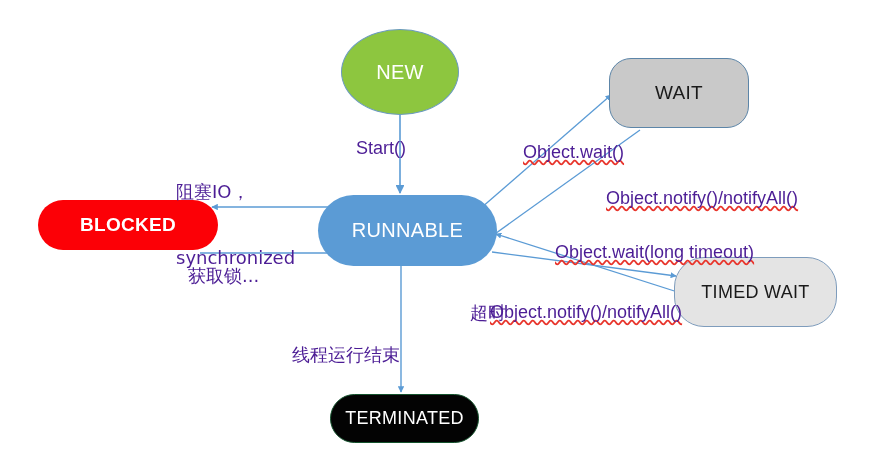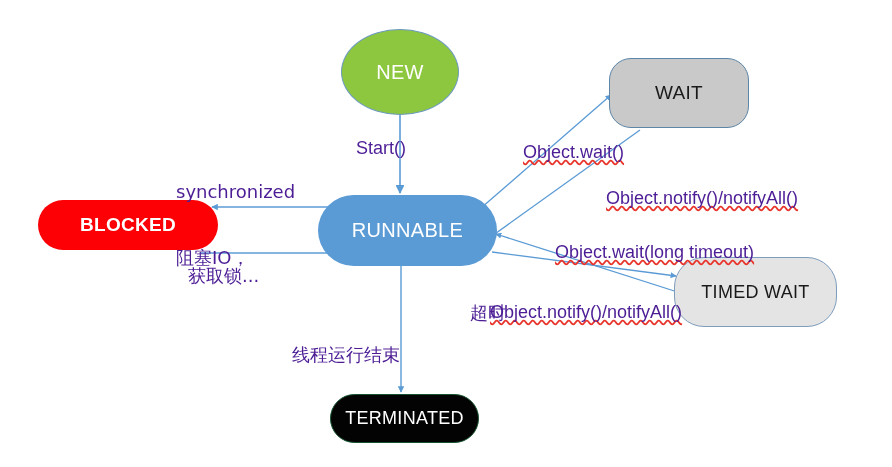--- a/index.html
+++ b/index.html
@@ -189,22 +189,22 @@
     <span class="node-label">WAIT</span>
   </div>
 
   <div class="node node-timedwait">
     <span class="node-label">TIMED WAIT</span>
   </div>
 
   <div class="edge-label lbl-start">Start()</div>
 
   <div class="edge-label cn lbl-blockio">
+    <div>阻塞IO，</div>
     <div>synchronized</div>
-    <div>阻塞IO，</div>
   </div>
 
   <div class="edge-label cn lbl-getlock">获取锁...</div>
 
   <div class="edge-label cn lbl-threadend">
     <div>线程运行结束</div>
   </div>
 
   <div class="edge-label lbl-objwait">
     <span class="spell">Object.wait()</span>

